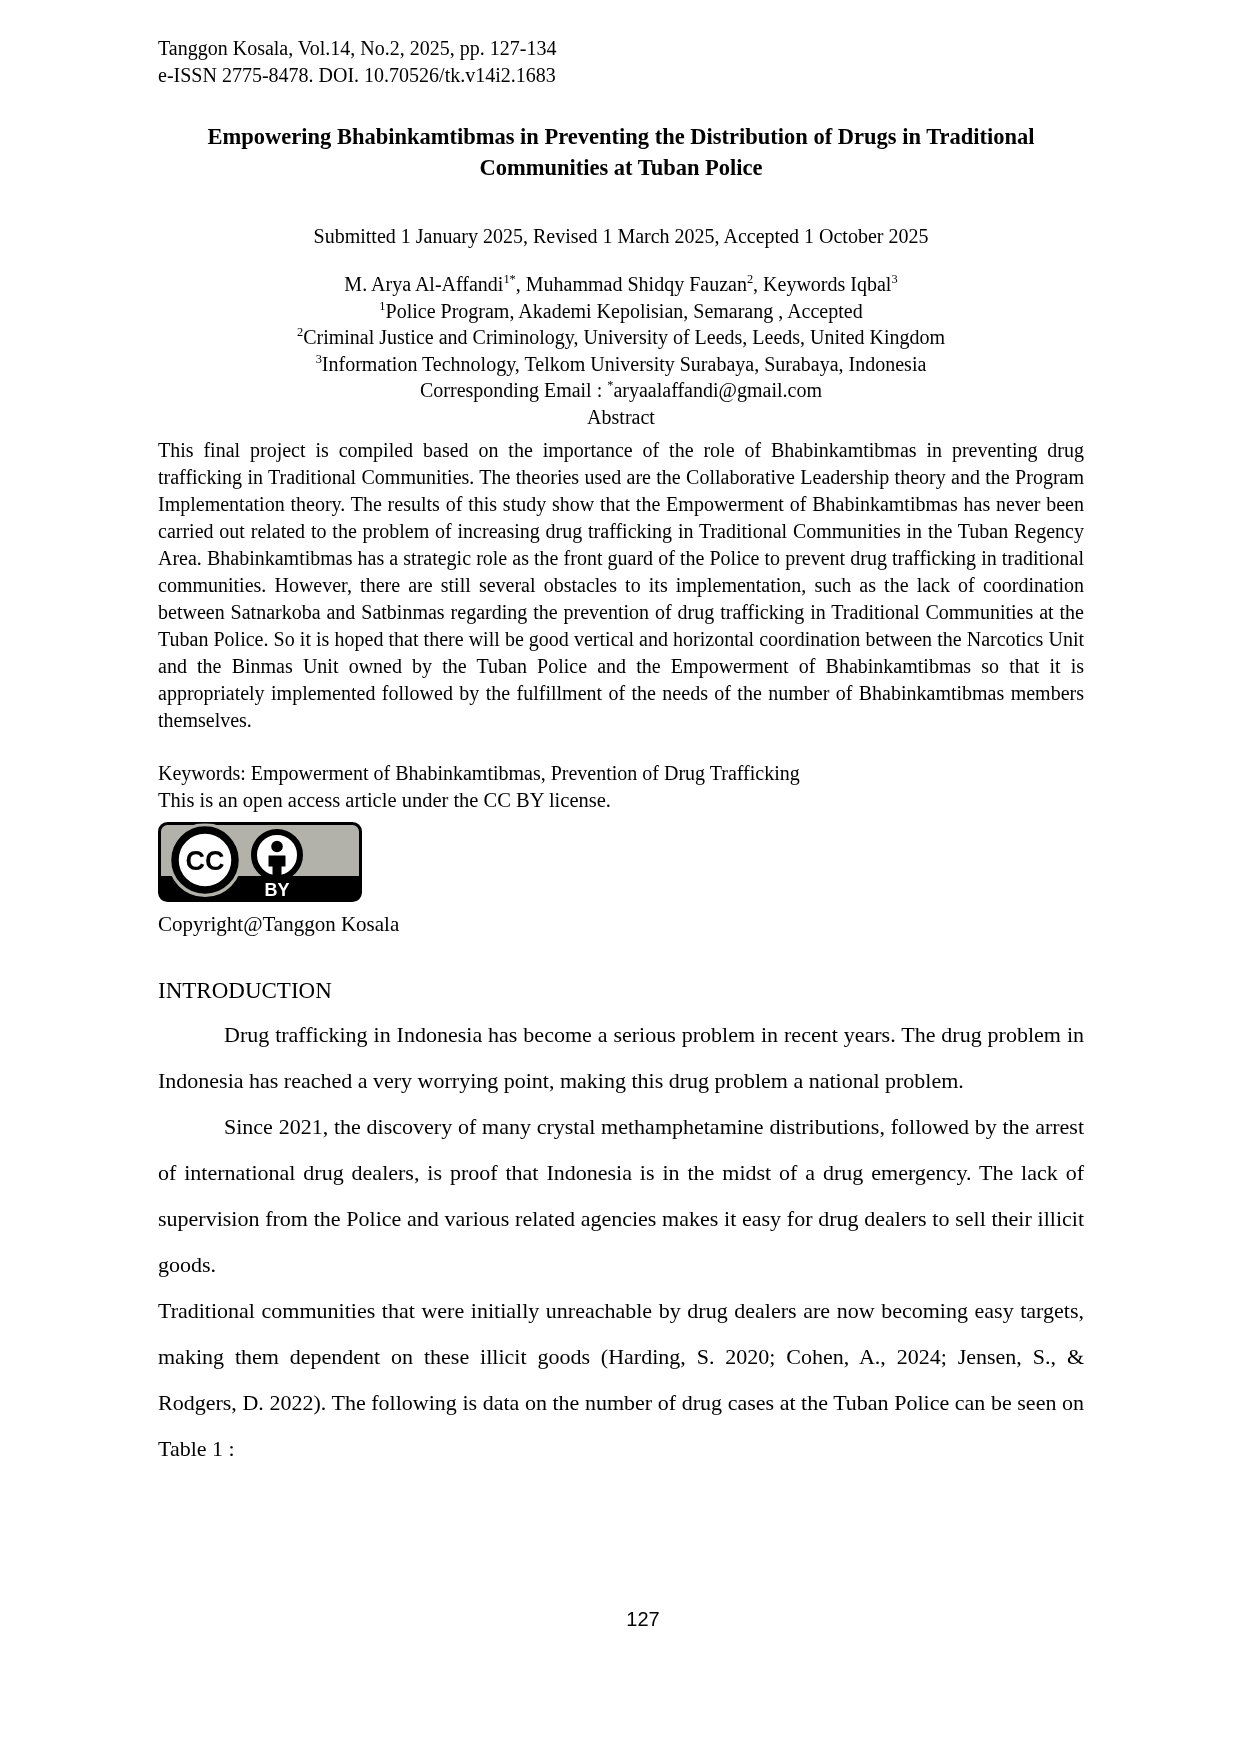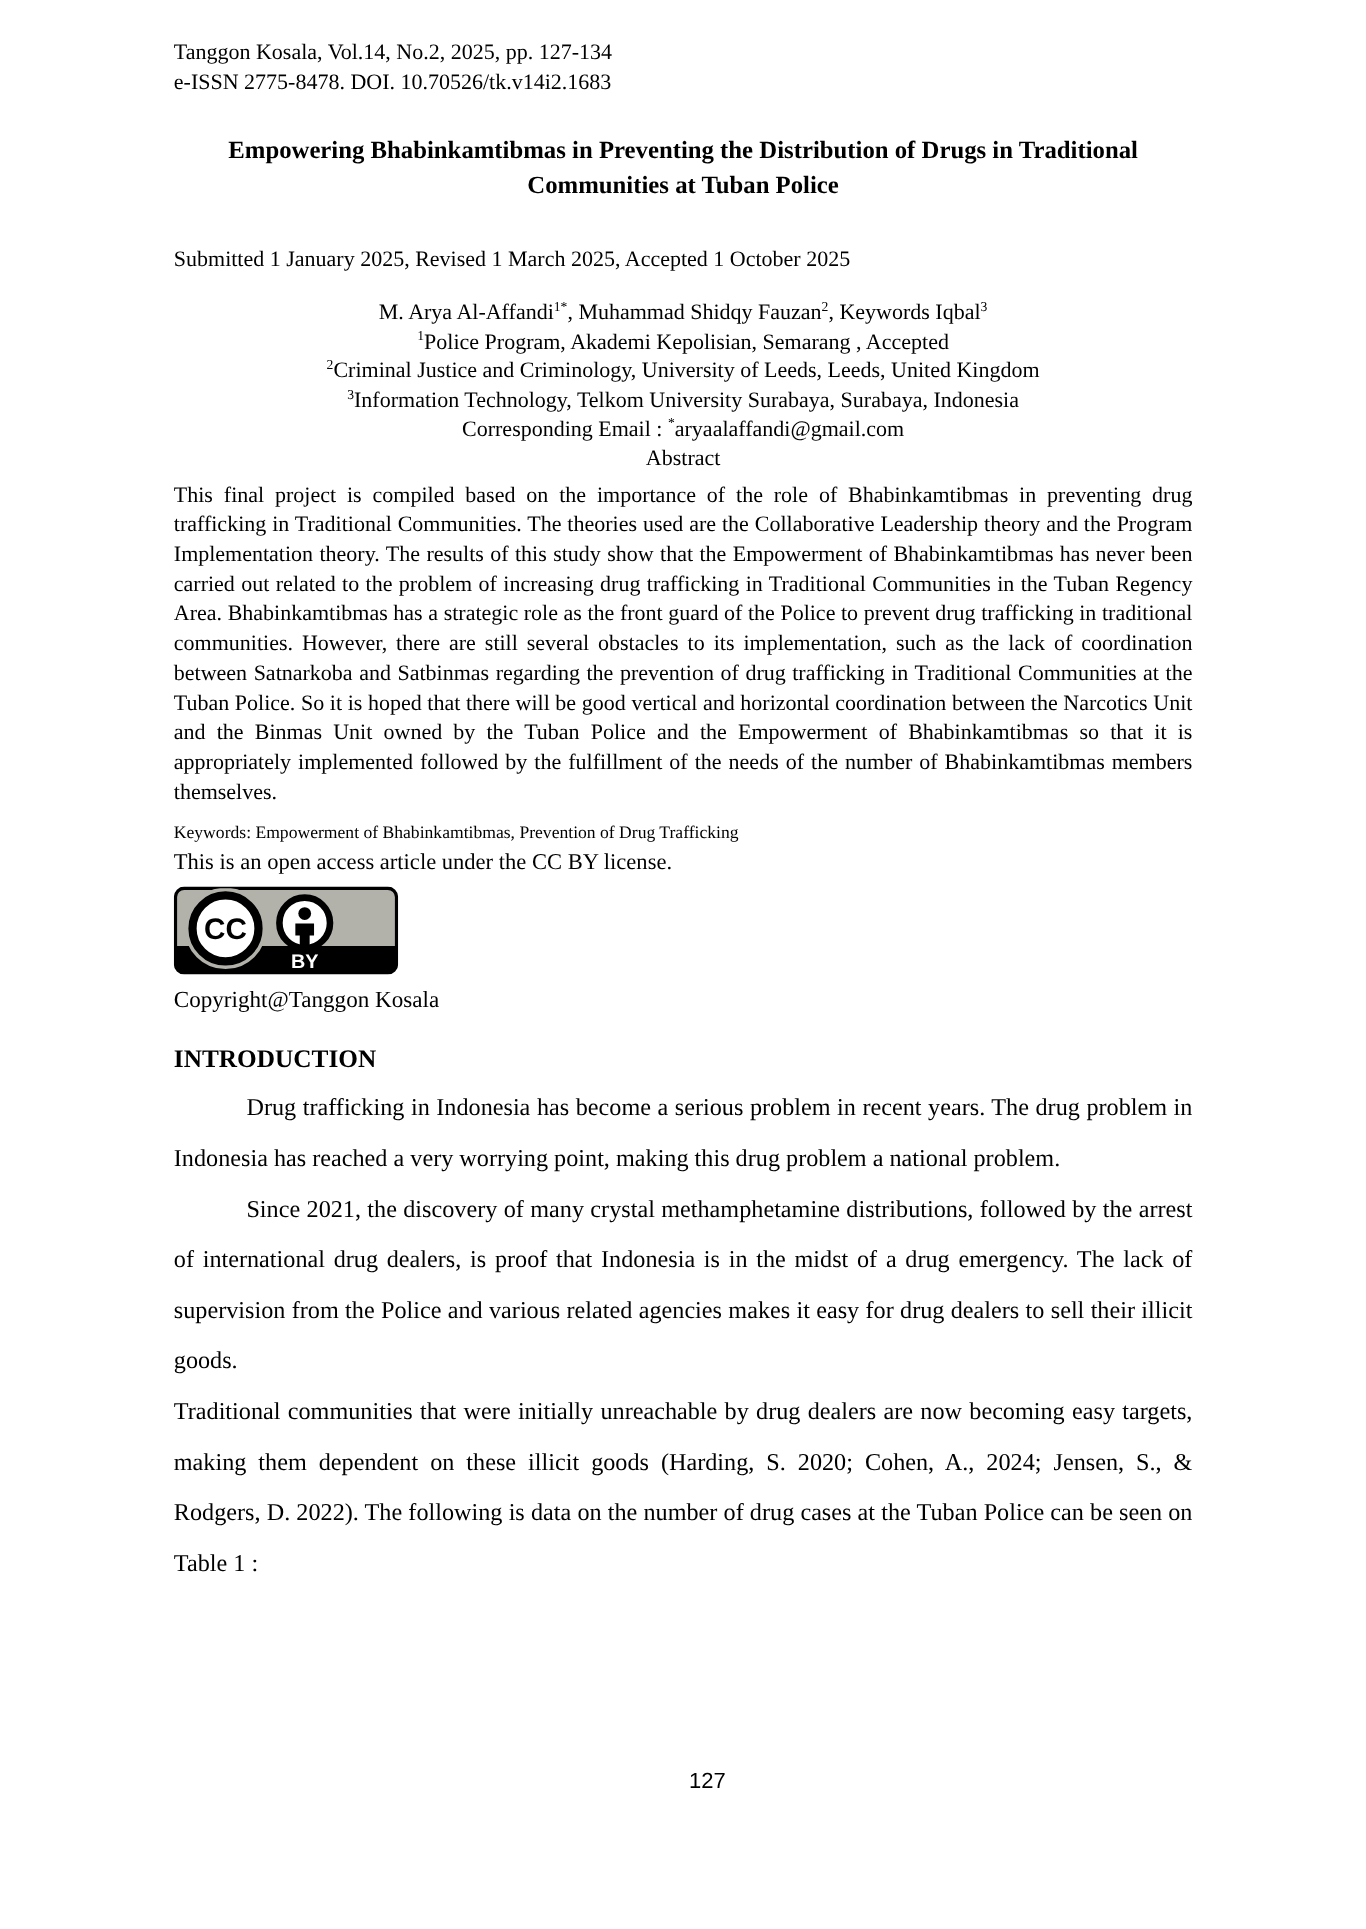--- a/index.html
+++ b/index.html
@@ -16,43 +16,43 @@
   .journal-header { font-size: 20px; line-height: 27px; }
 
   .title {
     margin-top: 32px;
     font-size: 22.5px;
     line-height: 31px;
     font-weight: bold;
     text-align: center;
   }
 
-  .submission { margin-top: 40px; text-align: left; font-size: 20px; line-height: 26px; }
+  .submission { margin-top: 40px; text-align: center; font-size: 20px; line-height: 26px; }
 
   .authors-block { margin-top: 22px; text-align: center; font-size: 20px; line-height: 26.5px; }
   sup { font-size: 0.62em; line-height: 0; }
 
   .abstract-heading { text-align: center; font-size: 20px; line-height: 27px; }
 
   .abstract-body {
     margin-top: 6px;
     font-size: 20px;
     line-height: 27px;
     text-align: justify;
   }
 
-  .keywords { margin-top: 10px; font-size: 16px; line-height: 27px; }
+  .keywords { margin-top: 26px; font-size: 20px; line-height: 27px; }
 
   .open-access { font-size: 20.5px; line-height: 27px; }
 
   .cc-badge { display: block; margin-top: 8px; }
 
   .copyright { margin-top: 8px; font-size: 21px; line-height: 28px; }
 
-  .section-heading { margin-top: 26px; font-size: 23px; line-height: 30px; font-weight: bold; }
+  .section-heading { margin-top: 38px; font-size: 23px; line-height: 30px; font-weight: normal; }
 
   .body-par {
     font-size: 22px;
     line-height: 46px;
     text-align: justify;
   }
   .body-par.first { margin-top: 6px; }
   .body-par.indent { text-indent: 66px; }
 
   .page-number {

